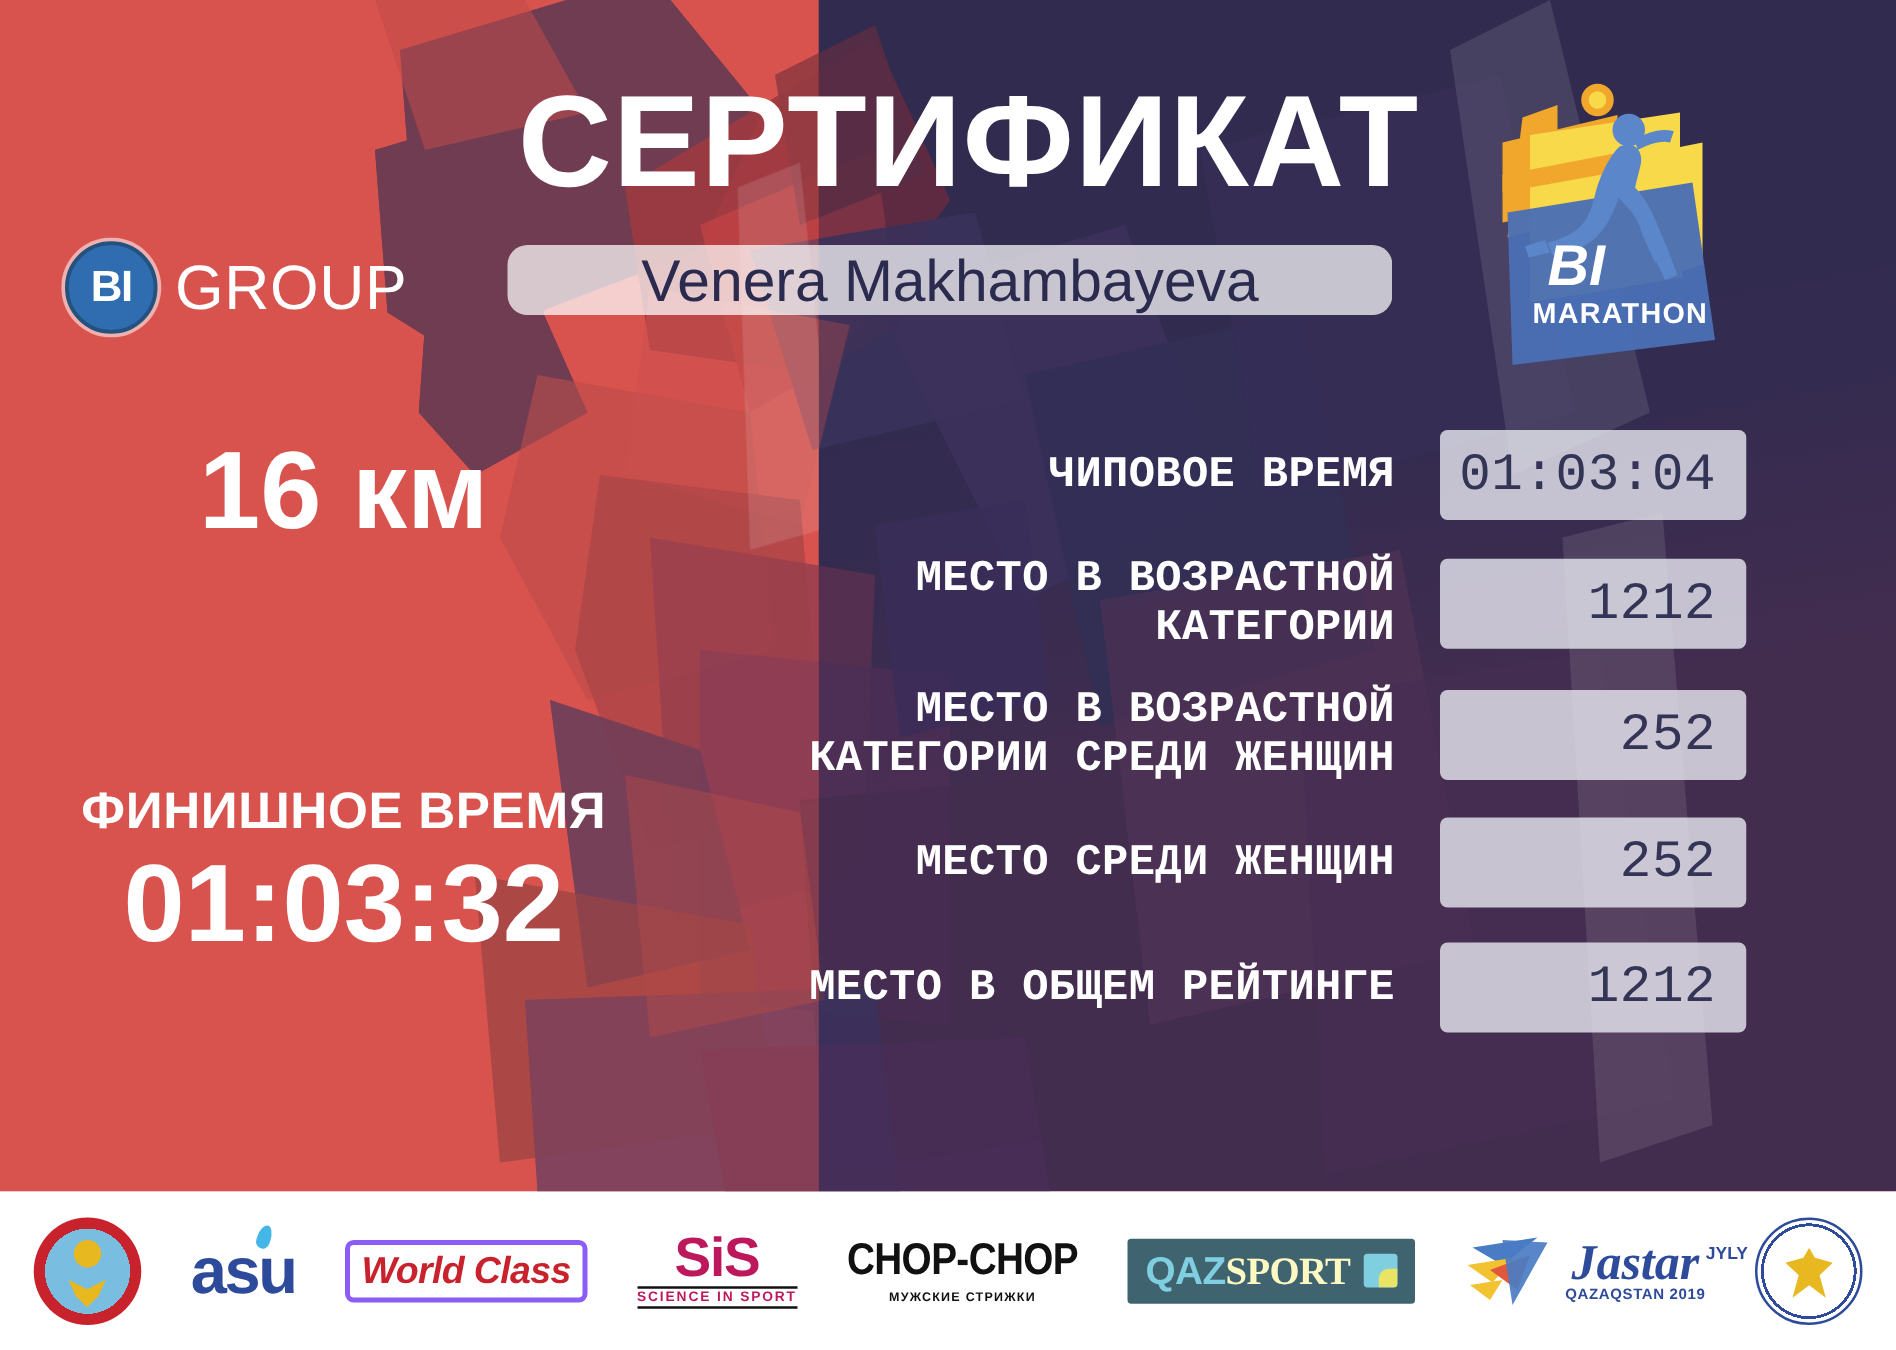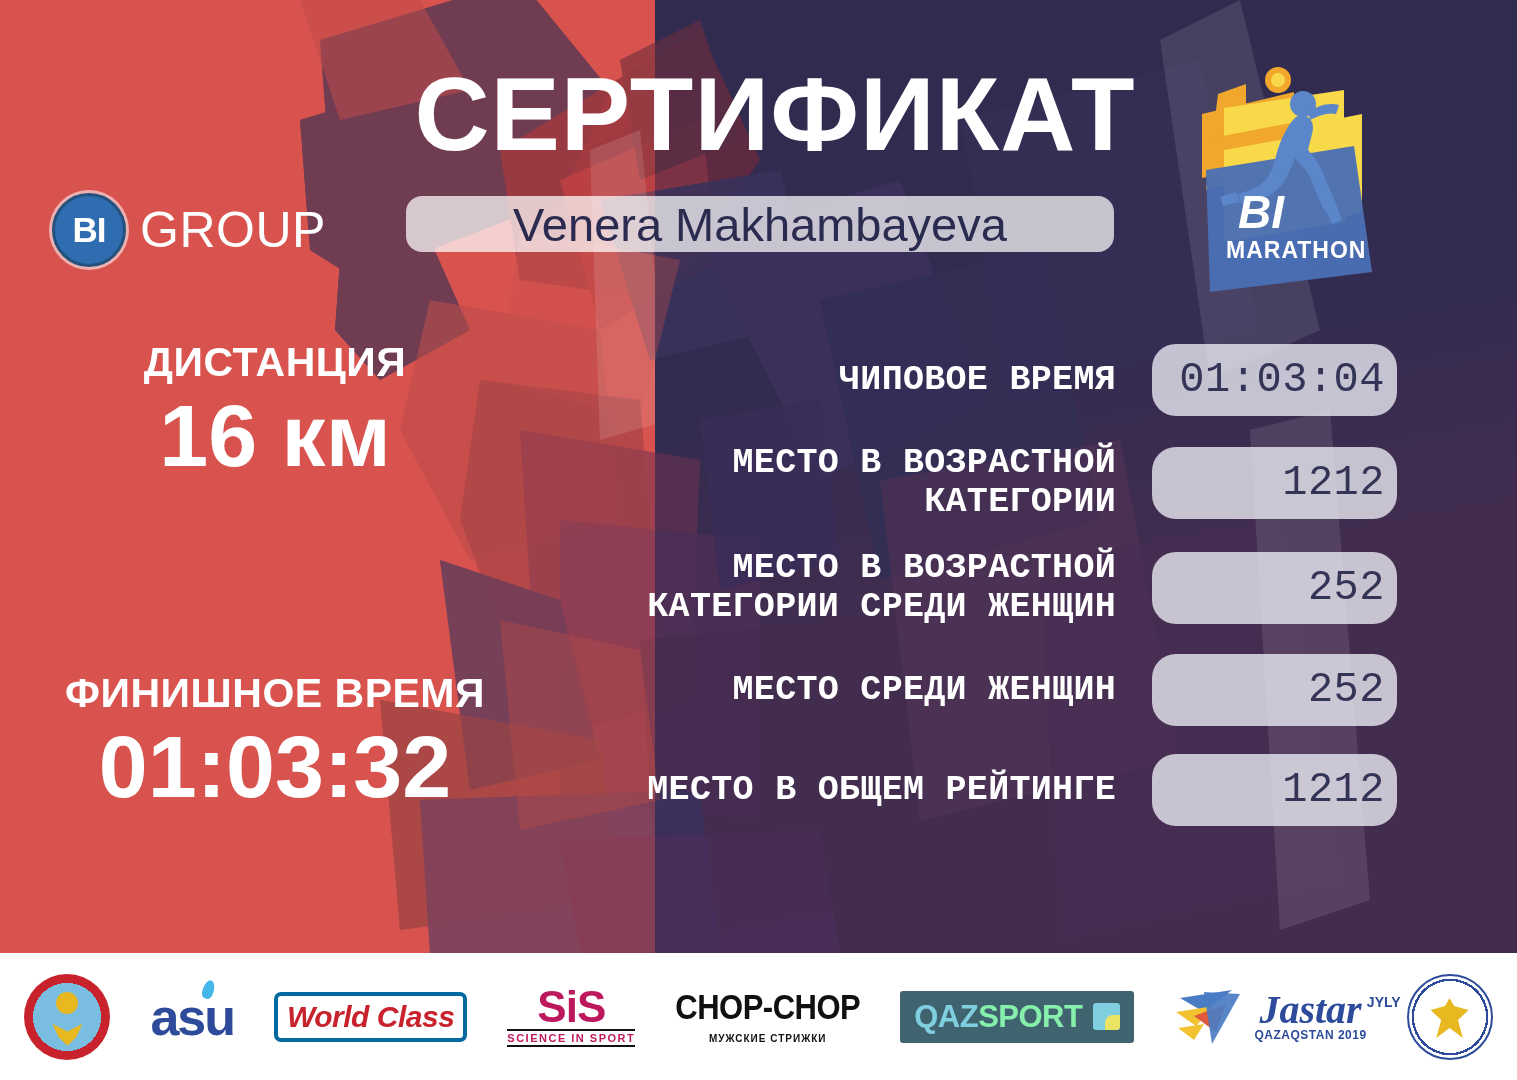--- a/index.html
+++ b/index.html
@@ -97,24 +97,24 @@
     gap:36px;margin-bottom:28px;font-family:Liberation Mono, monospace;
   }
   .stat-label{
     flex:1;
     text-align:right;
     color:#fff;font-weight:bold;font-size:35px;line-height:1.1;
     letter-spacing:.3px;
   }
   .stat-pill{
     width:245px;height:72px;flex:0 0 245px;
-    border-radius:24px;
+    border-radius:6px;
     background:rgba(232,233,241,.80);
     display:flex;align-items:center;justify-content:flex-end;
-    padding-right:12px;box-sizing:border-box;
+    padding-right:24px;box-sizing:border-box;
   }
   .stat-pill span{
     font-size:42px;color:#343456;letter-spacing:.5px;
   }
 
   
   .footer{
     position:absolute;left:0;top:953px;width:1517px;height:127px;
     background:#ffffff;
     display:flex;align-items:center;justify-content:center;
@@ -122,21 +122,21 @@
   }
   .logo{display:flex;align-items:flex-start;justify-content:center;}
 
   
   .asu{font-size:52px;font-weight:bold;color:#2d4b9a;letter-spacing:-2px;position:relative;}
   .asu .drop{position:absolute;left:53px;top:-7px;width:11px;height:19px;
     background:#45b6e8;border-radius:60% 60% 50% 50%/70% 70% 40% 40%;transform:rotate(18deg);}
 
   
   .wclass{
-    border:4px solid #0369a1;border-radius:7px;padding:4px 9px;
+    border:4px solid #8b5cf6;border-radius:7px;padding:4px 9px;
     color:#c8232c;font-size:30px;font-weight:bold;font-style:italic;
     letter-spacing:-.5px;white-space:nowrap;
   }
 
   
   .sis{text-align:center;color:#be185d;}
   .sis-main{font-size:44px;font-weight:bold;letter-spacing:-1px;line-height:.95;}
   .sis-sub{font-size:11px;font-weight:bold;letter-spacing:1.5px;border-top:2px solid #111;border-bottom:2px solid #111;padding:1px 0;margin-top:2px;}
 
   
@@ -144,21 +144,21 @@
   .chop-main{font-size:31px;font-weight:bold;letter-spacing:-.5px;transform:scaleY(1.15);}
   .chop-sub{font-size:10px;font-weight:bold;letter-spacing:1px;margin-top:7px;}
 
   
   .qaz{
     background:#3f6470;padding:8px 14px;border-radius:3px;
     display:flex;align-items:center;gap:11px;
   }
   .qaz-t{font-size:31px;font-weight:bold;letter-spacing:-.5px;}
   .qaz-t .q1{color:#7fcfe0;}
-  .qaz-t .q2{color:#86efac;}
+  .qaz-t .q2{color:#fef9c3;font-family:Liberation Serif, serif;}
   .qaz-mark{width:27px;height:27px;background:#7fcfe0;border-radius:3px;position:relative;overflow:hidden;}
   .qaz-mark:after{content:"";position:absolute;right:0;bottom:0;width:15px;height:15px;background:#e9e463;border-radius:8px 0 3px 0;}
 
   
   .jastar{display:flex;align-items:center;gap:6px;}
   .jastar-txt{color:#2d4b9a;text-align:center;position:relative;}
   .jastar-main{font-size:40px;font-style:italic;font-family:"Liberation Serif",serif;font-weight:bold;line-height:.9;}
   .jastar-sub{font-size:12px;font-weight:bold;letter-spacing:.5px;}
   .jastar-jyly{position:absolute;right:-34px;top:2px;font-size:14px;font-weight:bold;}
 
@@ -291,21 +291,20 @@
       <path d="M134 58 C142 54 152 50 160 52 L163 43 C153 40 141 44 132 50 Z"></path>
       <path d="M60 130 L44 135 L47 144 L64 140 Z"></path>
       <path d="M149 147 L156 162 L166 158 L160 142 Z"></path>
     </g>
     <text x="62" y="166" font-family="Liberation Sans, sans-serif" font-size="46" font-weight="bold" font-style="italic" fill="#ffffff">BI</text>
     <text x="50" y="196" font-family="Liberation Sans, sans-serif" font-size="23" font-weight="bold" fill="#ffffff" letter-spacing="1">MARATHON</text>
   </svg>
 
   <div class="left-col">
     <div>
-      <div class="lc-label">ДИСТАНЦИЯ</div>
       <div class="lc-value">16 км</div>
     </div>
     <div class="lc-block-2">
       <div class="lc-label">ФИНИШНОЕ ВРЕМЯ</div>
       <div class="lc-value">01:03:32</div>
     </div>
   </div>
 
   <div class="right-col">
 

